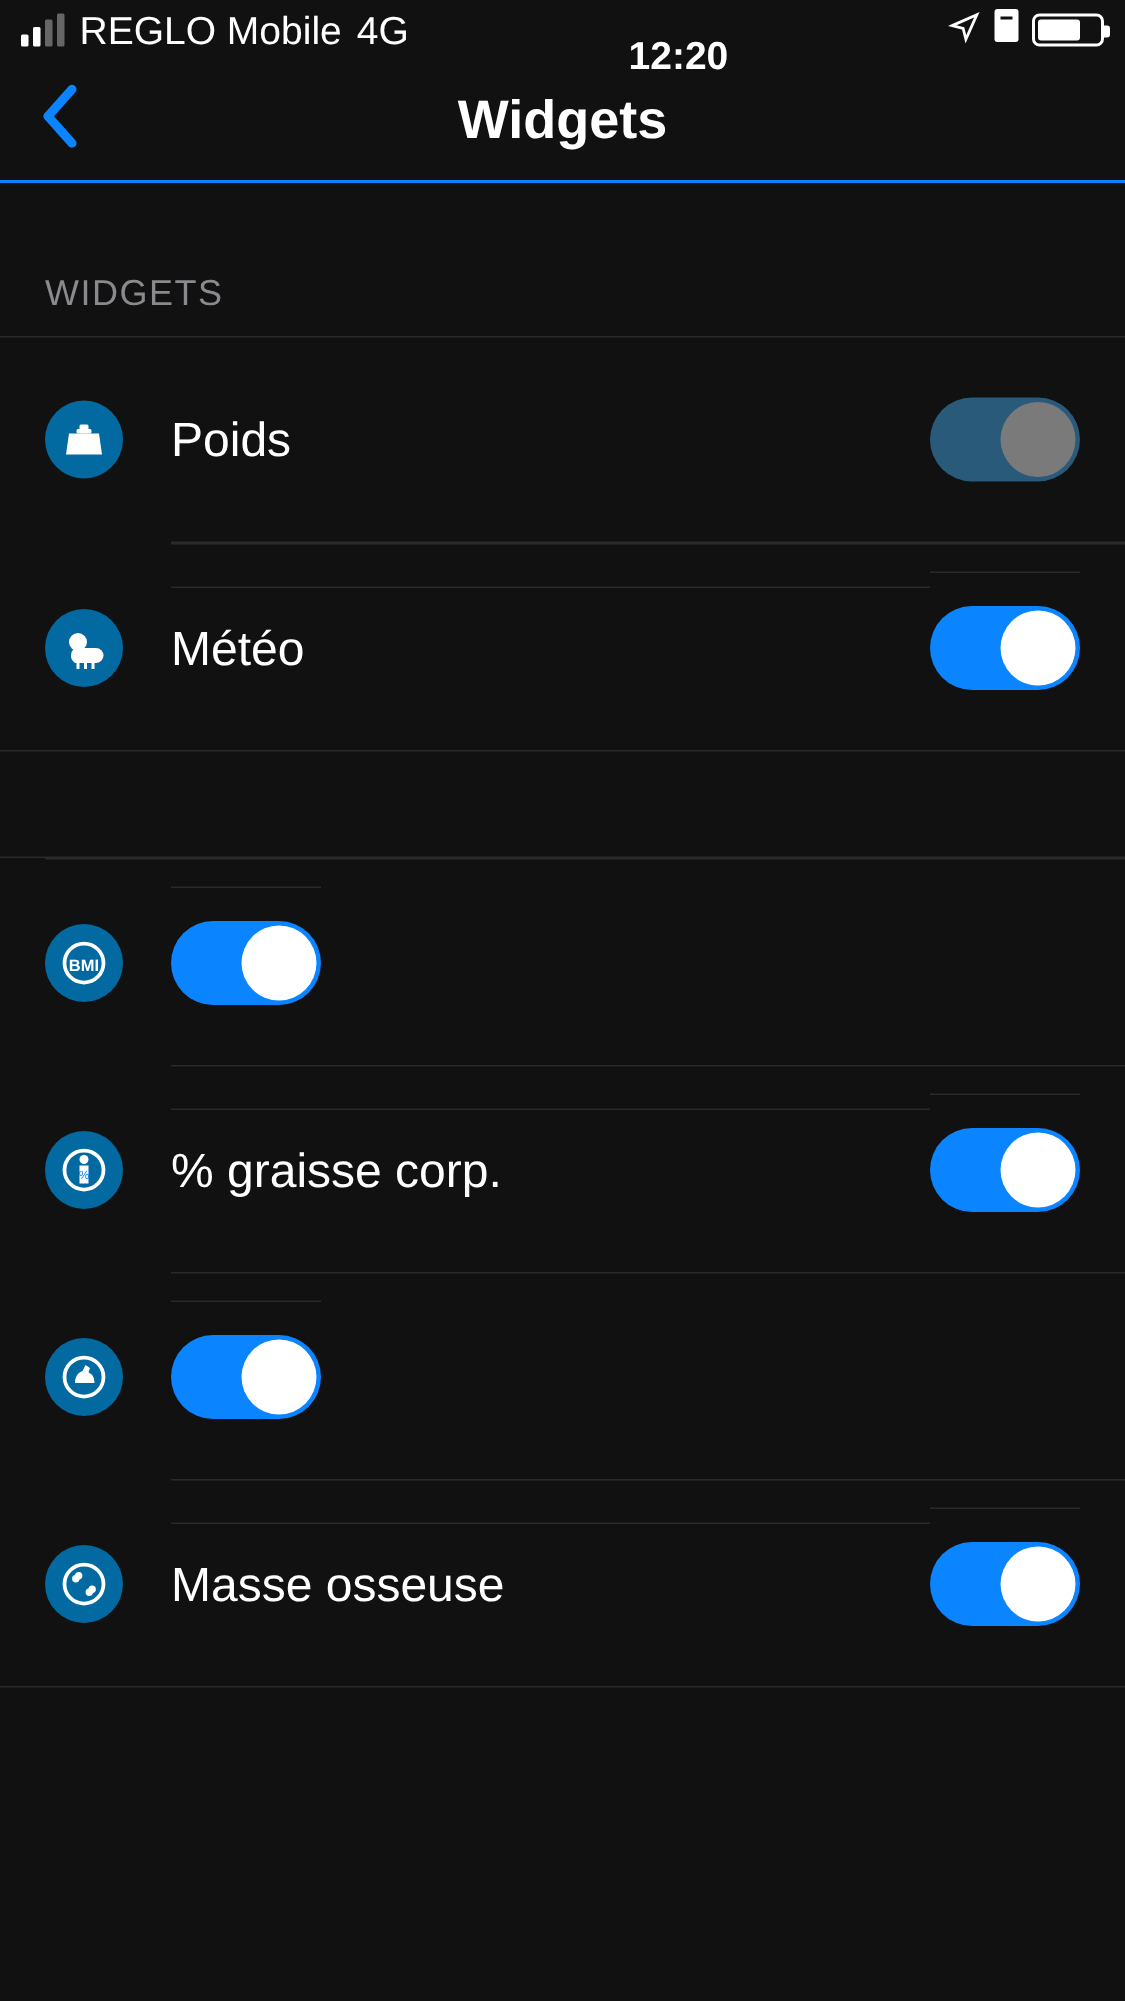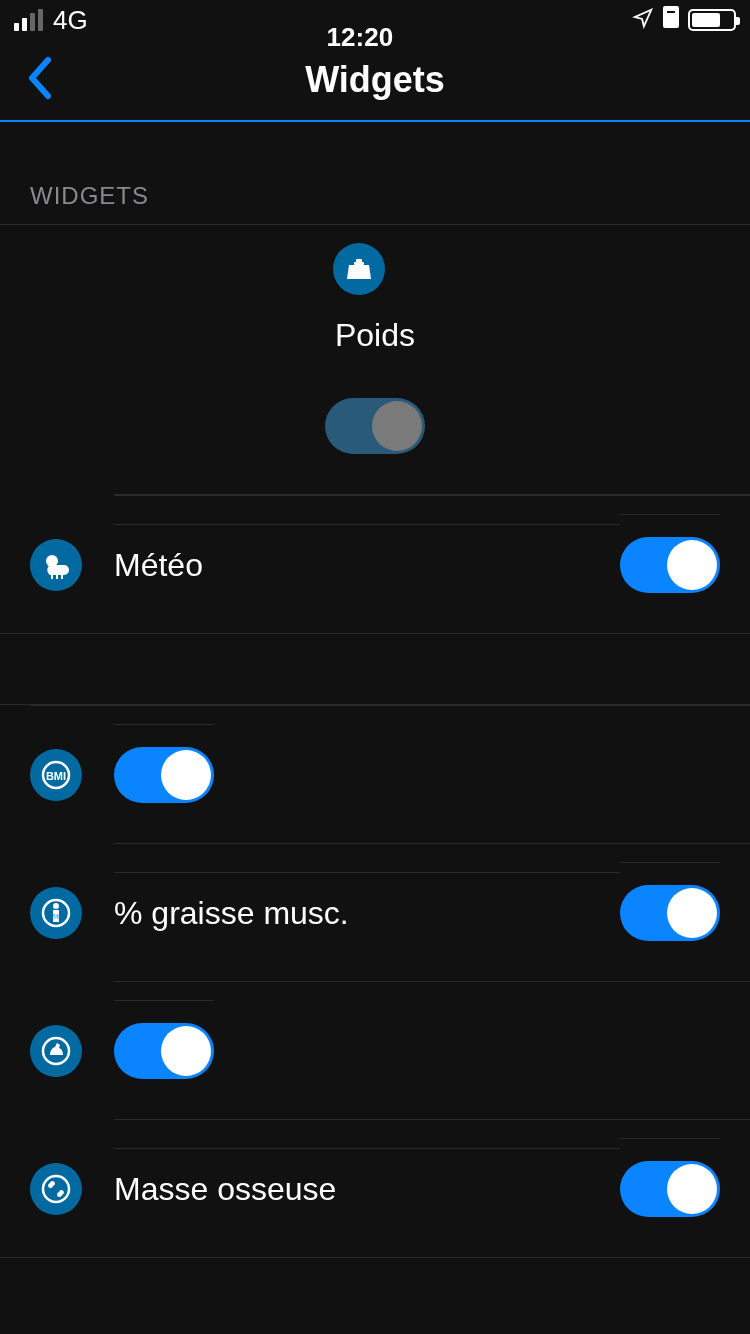--- a/index.html
+++ b/index.html
@@ -64,21 +64,21 @@
     letter-spacing: 1px;
   }
 
   .row-group { border-top: 1px solid #2a2a2c; border-bottom: 1px solid #2a2a2c; }
   .row {
     display: flex; align-items: center;
     padding: 18px 30px;
     min-height: 88px;
   }
   .row:not(:first-child) { border-top: 1px solid #2a2a2c; margin-left:0; }
-  .row:first-child { border-top:none;flex-direction:column; }
+  .row:first-child { border-top:none; }
 
   
   .row-group .row:not(:first-child) {
     border-top:none;
   }
   .row-group .row:not(:first-child) .label-wrap,
   .row-group .row:not(:first-child) .toggle-wrap {
     border-top: 1px solid #2a2a2c;
   }
   .row-group .row .label-wrap,
@@ -122,20 +122,21 @@
 <body>
 
 <div class="status-bar">
   <div class="status-left">
     <span class="signal-bars">
       <span></span>
         <span></span>
         <span></span>
         <span></span>
     </span>
+    <span>REGLO Mobile</span>
     <span>4G</span>
   </div>
   <div class="status-center">12:20</div>
   <div class="status-right">
     <span>
       <svg width="22" height="22" viewBox="0 0 24 24" fill="none" stroke="#fff" stroke-width="2">
           <path d="M3 11l18-8-8 18-2-8-8-2z"></path>
         </svg>
     </span>
     <span>
@@ -224,21 +225,21 @@
 
   <div class="row">
     <span class="icon-circ">
       <svg viewBox="0 0 32 32">
           <circle cx="16" cy="16" r="13" fill="none" stroke="#fff" stroke-width="2.5"></circle>
           <circle cx="16" cy="9" r="3" fill="#fff"></circle>
           <path d="M13 13h6v12h-6z" fill="#fff"></path>
           <text x="16" y="22" text-anchor="middle" font-size="8" fill="#0a84ff">%</text>
         </svg>
     </span>
-    <span class="label-wrap">% graisse musc.</span>
+    <span class="label-wrap">% graisse corp.</span>
     <span class="toggle-wrap">
         <span class="toggle on">
           <span class="knob"></span>
         </span>
       </span>
   </div>
   <div class="inset-divider"></div>
 
   <div class="row">
     <span class="icon-circ">

